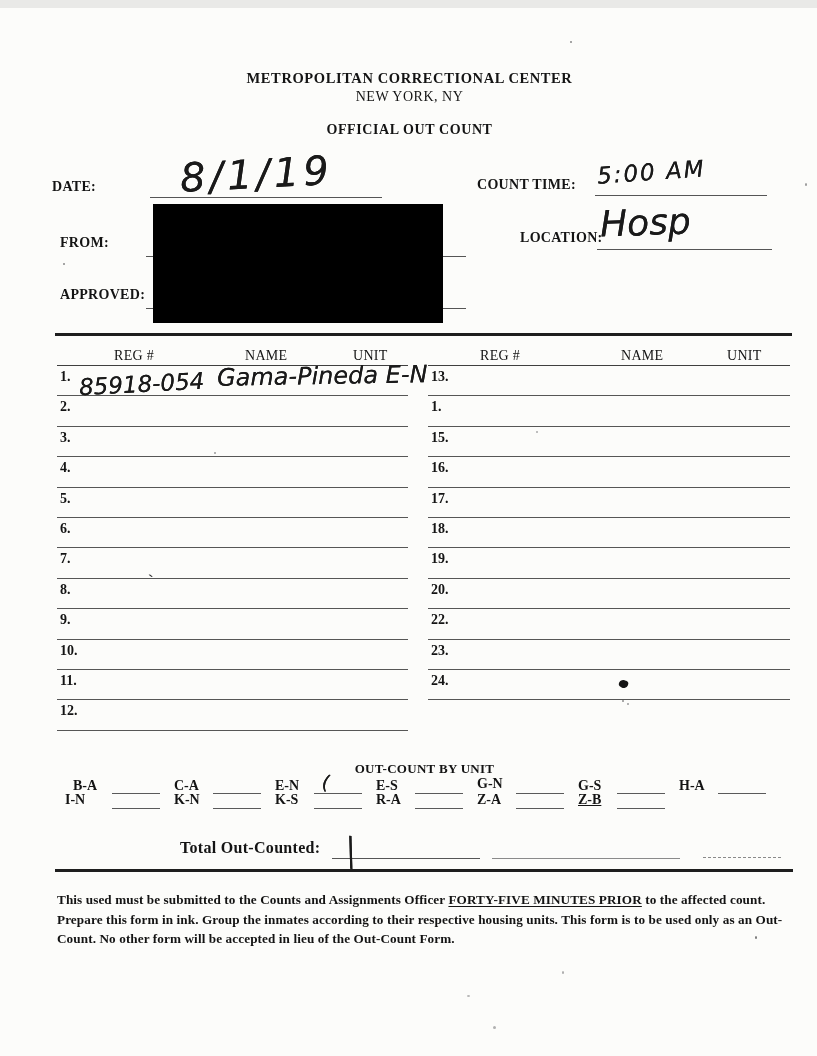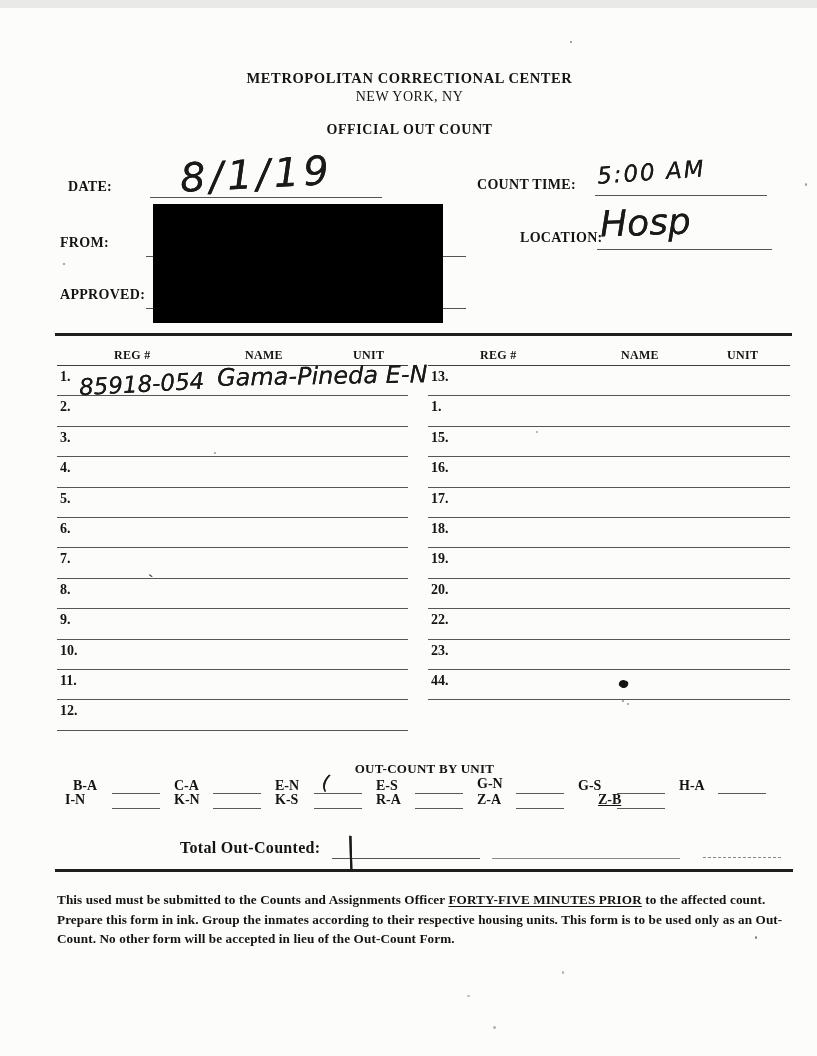--- a/index.html
+++ b/index.html
@@ -28,21 +28,21 @@
   .hw-loc{left:600px;top:194px;font-size:36px;transform:rotate(-2deg);}
   .hw-paren{left:322px;top:763px;font-size:19px;transform:rotate(4deg);}
   .hw-tally{left:344px;top:820px;font-size:40px;transform:scaleX(.65) rotate(4deg);}
   
   .thick{position:absolute;background:#1e1e1e;height:3px;z-index:4;}
   
   .col{position:absolute;top:340px;}
   .col-left{left:57px;width:351px;}
   .col-right{left:428px;width:362px;}
   .chead{position:relative;height:17px;border-bottom:1.7px solid #3f3f3f;
-         font-weight:bold;font-size:12px;}
+         font-weight:normal;font-size:14px;}
   .chead span{position:absolute;top:0;letter-spacing:.3px;}
   .col-left .h-reg{left:57px;} .col-left .h-name{left:188px;} .col-left .h-unit{left:296px;}
   .col-right .h-reg{left:52px;} .col-right .h-name{left:193px;} .col-right .h-unit{left:299px;}
   .rrow{position:relative;height:29.4px;border-bottom:1.4px solid #565656;}
   .rnum{position:absolute;left:3px;top:3px;font-weight:bold;font-size:14px;}
   .hw-reg{position:absolute;left:22px;top:5px;font-size:23px;transform:rotate(-3deg);}
   .hw-name{position:absolute;left:160px;top:-4px;font-size:24px;transform:rotate(-1deg);}
   
   .ocwrap{position:absolute;left:57px;top:753px;width:735px;height:60px;}
   .octitle{position:absolute;left:0;top:0;width:100%;text-align:center;
@@ -66,21 +66,21 @@
 <body>
 
 <div class="page">
 
   <div class="doc-head">
     <div class="l1">METROPOLITAN CORRECTIONAL CENTER</div>
     <div class="l2">NEW YORK, NY</div>
     <div class="l3">OFFICIAL OUT COUNT</div>
   </div>
 
-  <span class="lbl" style="left:68px;top:171px;">DATE:</span>
+  <span class="lbl" style="left:52px;top:171px;">DATE:</span>
   <span class="lbl" style="left:477px;top:169px;">COUNT TIME:</span>
   <span class="lbl" style="left:60px;top:227px;">FROM:</span>
   <span class="lbl" style="left:520px;top:222px;">LOCATION:</span>
   <span class="lbl" style="left:60px;top:279px;">APPROVED:</span>
 
   <div class="fline" style="left:150px;top:189px;width:232px;"></div>
   <div class="fline" style="left:595px;top:187px;width:172px;"></div>
   <div class="fline" style="left:597px;top:241px;width:175px;"></div>
   <div class="fline" style="left:146px;top:248px;width:320px;"></div>
   <div class="fline" style="left:146px;top:300px;width:320px;"></div>
@@ -172,21 +172,21 @@
         <div class="rrow">
           <span class="rnum">20.</span>
         </div>
         <div class="rrow">
           <span class="rnum">22.</span>
         </div>
         <div class="rrow">
           <span class="rnum">23.</span>
         </div>
         <div class="rrow">
-          <span class="rnum">44.</span>
+          <span class="rnum">24.</span>
         </div>
       </div>
   </div>
 
   <div class="ocwrap">
     <div class="octitle">OUT-COUNT BY UNIT</div>
     <div>
         <span class="oclabel" style="left: 16px; top: 17px;">B-A</span>
         <div class="ocline" style="left: 55px; top: 32px;"></div>
         <span class="oclabel" style="left: 117px; top: 17px;">C-A</span>
@@ -204,21 +204,21 @@
         <span class="oclabel" style="left: 8px; top: 31px;">I-N</span>
         <div class="ocline" style="left: 55px; top: 47px;"></div>
         <span class="oclabel" style="left: 117px; top: 31px;">K-N</span>
         <div class="ocline" style="left: 156px; top: 47px;"></div>
         <span class="oclabel" style="left: 218px; top: 31px;">K-S</span>
         <div class="ocline" style="left: 257px; top: 47px;"></div>
         <span class="oclabel" style="left: 319px; top: 31px;">R-A</span>
         <div class="ocline" style="left: 358px; top: 47px;"></div>
         <span class="oclabel" style="left: 420px; top: 31px;">Z-A</span>
         <div class="ocline" style="left: 459px; top: 47px;"></div>
-        <span class="oclabel" style="left: 541px; top: 31px; text-decoration: underline;">Z-B</span>
+        <span class="oclabel" style="left: 521px; top: 31px; text-decoration: underline;">Z-B</span>
         <div class="ocline" style="left: 560px; top: 47px;"></div>
       </div>
   </div>
   <span class="hw hwa hw-paren">(</span>
 
   <span class="lbl total-label">Total Out-Counted:</span>
   <div class="fline" style="left:332px;top:850px;width:148px;"></div>
   <div class="fline gray" style="left:492px;top:850px;width:188px;"></div>
   <div class="fline gray" style="left:703px;top:849px;width:78px;border-bottom-style:dashed;"></div>
   <span class="hw hwa hw-tally">\</span>

